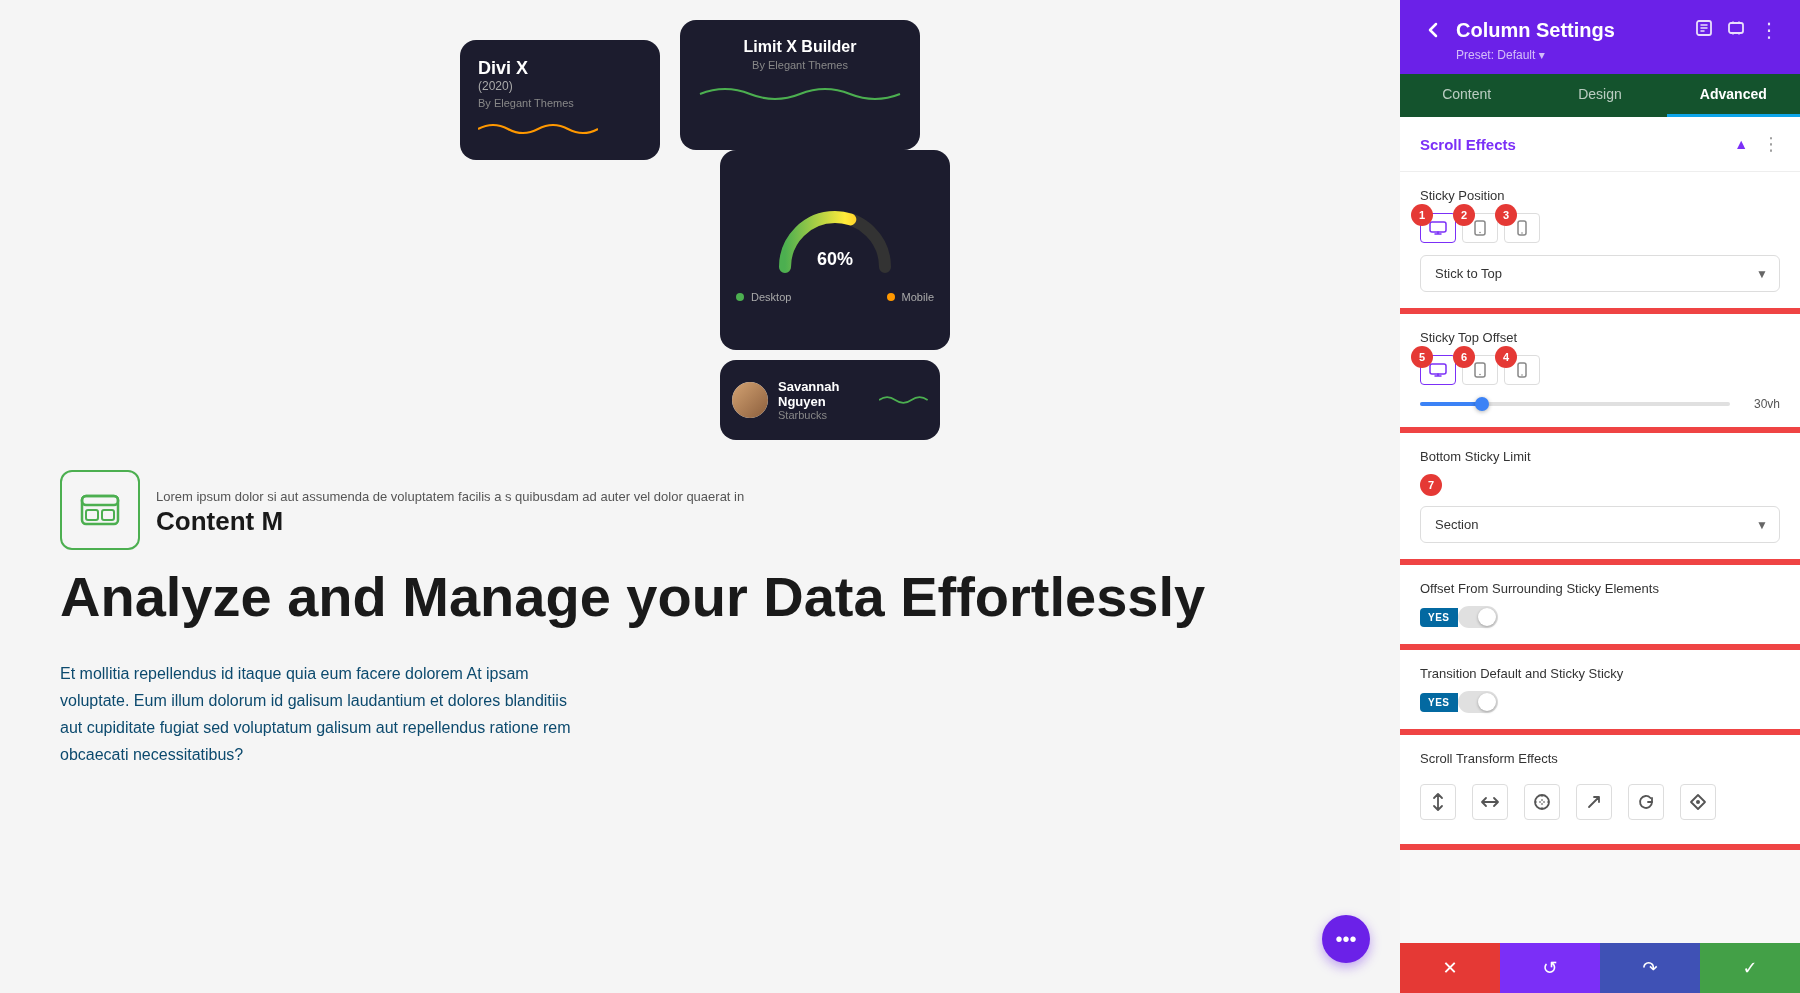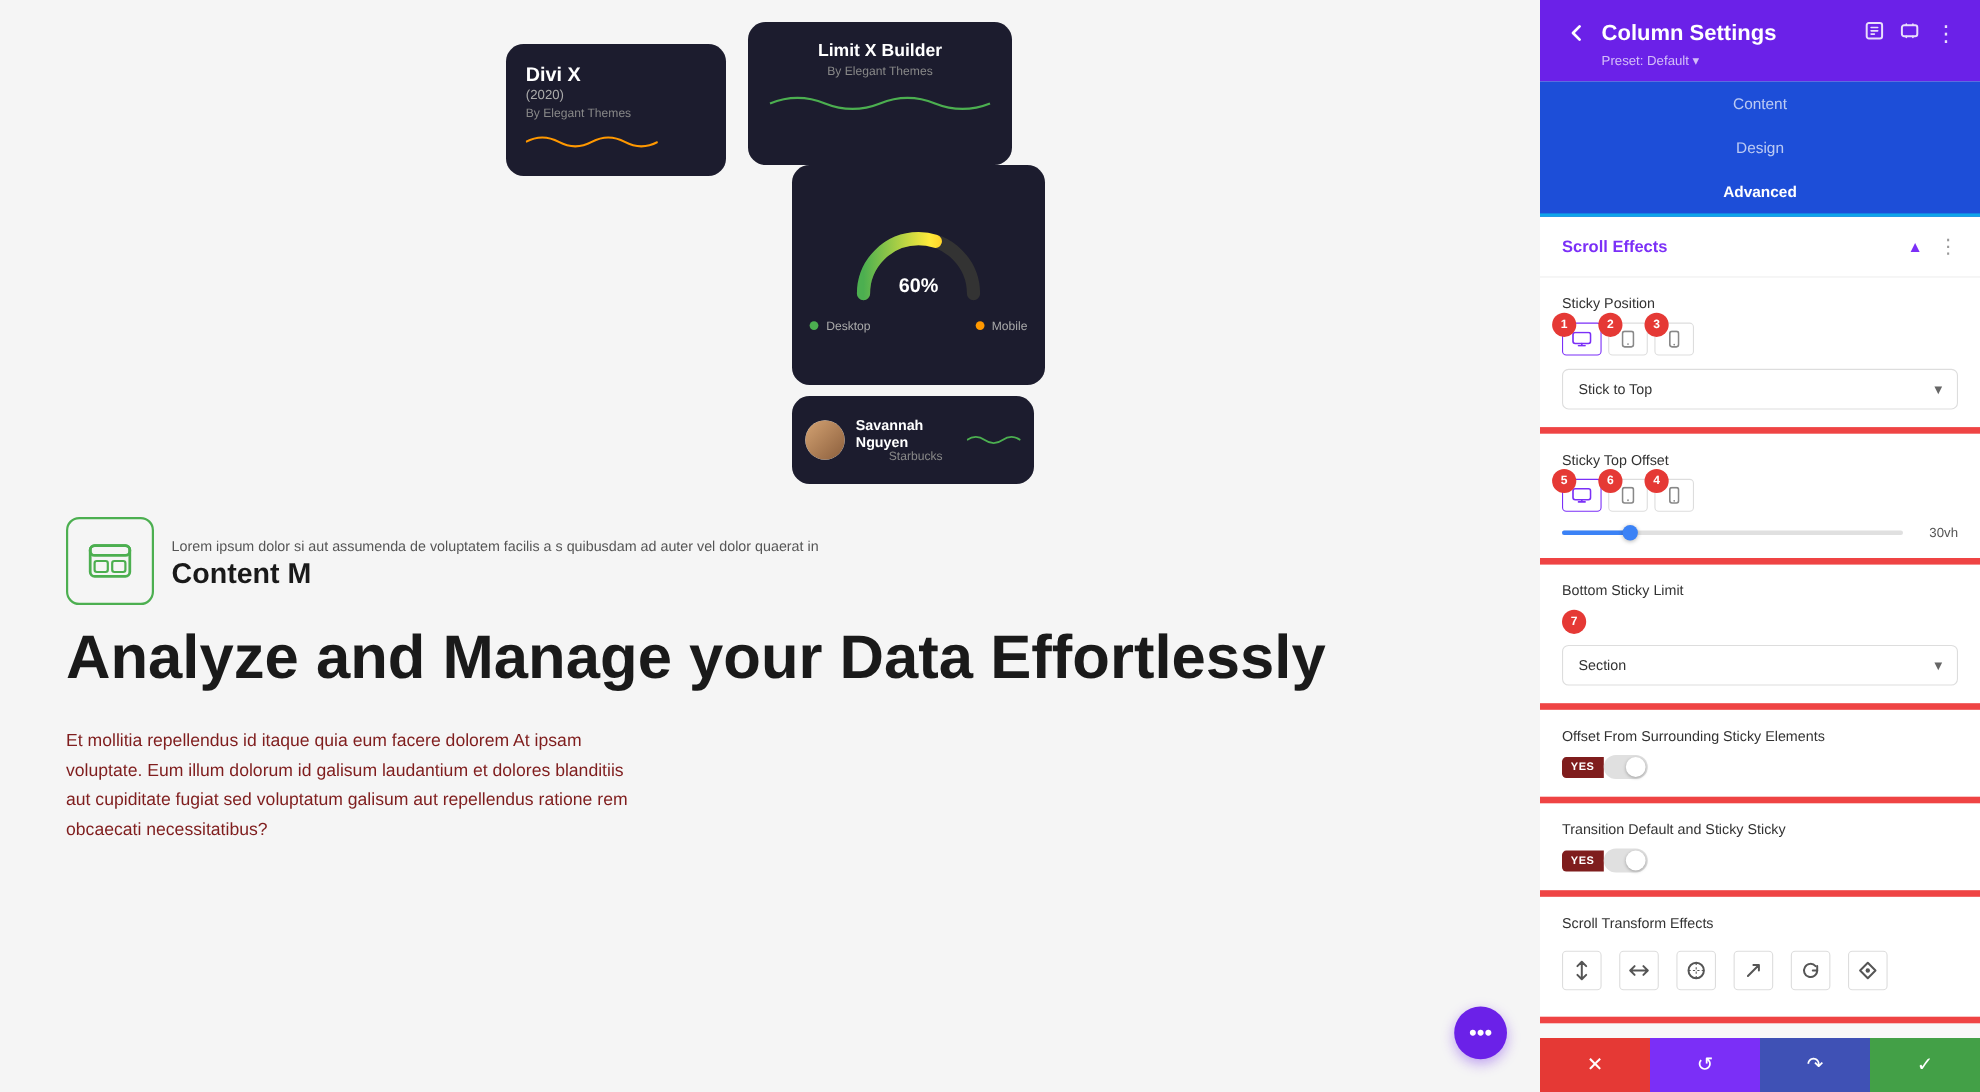--- a/index.html
+++ b/index.html
@@ -102,34 +102,34 @@
       left: 270px;
       background: #1c1c2e;
       display: flex;
       align-items: center;
       padding: 12px;
       gap: 10px;
     }
     .avatar { width: 36px; height: 36px; border-radius: 50%; background: #ccc; overflow: hidden; flex-shrink: 0; }
     .avatar-img { width: 100%; height: 100%; background: linear-gradient(135deg, #d4a373, #8b5e3c); border-radius: 50%; }
     .profile-name { font-size: 13px; font-weight: 600; }
-    .profile-company { font-size: 11px; color: #888; margin-left: 30px; }
+    .profile-company { font-size: 11px; color: #888; }
     .profile-wave { margin-left: auto; }
 
     .big-heading {
       font-size: 56px;
       font-weight: 800;
       color: #1a1a1a;
       line-height: 1.1;
       margin-bottom: 24px;
     }
 
     .body-text {
       font-size: 16px;
-      color: #7f1d1d;
+      color: #0c4a6e;
       line-height: 1.7;
       max-width: 530px;
     }
 
     .fab-button {
       width: 48px;
       height: 48px;
       border-radius: 50%;
       background: #6b21e8;
       display: flex;
@@ -201,22 +201,21 @@
     .preset-label {
       font-size: 12px;
       color: rgba(255,255,255,0.7);
       margin-bottom: 12px;
       margin-left: 36px;
     }
 
     
     .panel-tabs {
       display: flex;
-      background: #1d4ed8;
-      flex-direction: column;
+      background: #14532d;
     }
 
     .panel-tab {
       flex: 1;
       text-align: center;
       padding: 12px 0;
       font-size: 14px;
       font-weight: 500;
       cursor: pointer;
       color: rgba(255,255,255,0.7);
@@ -399,21 +398,21 @@
       gap: 0;
     }
 
     .toggle-switch {
       display: flex;
       align-items: center;
       cursor: pointer;
     }
 
     .toggle-yes {
-      background: #7f1d1d;
+      background: #0369a1;
       color: white;
       font-size: 10px;
       font-weight: 700;
       padding: 4px 8px;
       border-radius: 4px 0 0 4px;
       letter-spacing: 0.5px;
     }
 
     .toggle-track {
       width: 40px;

